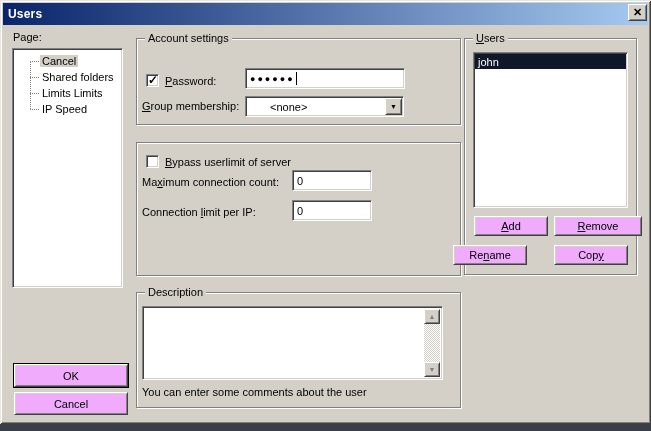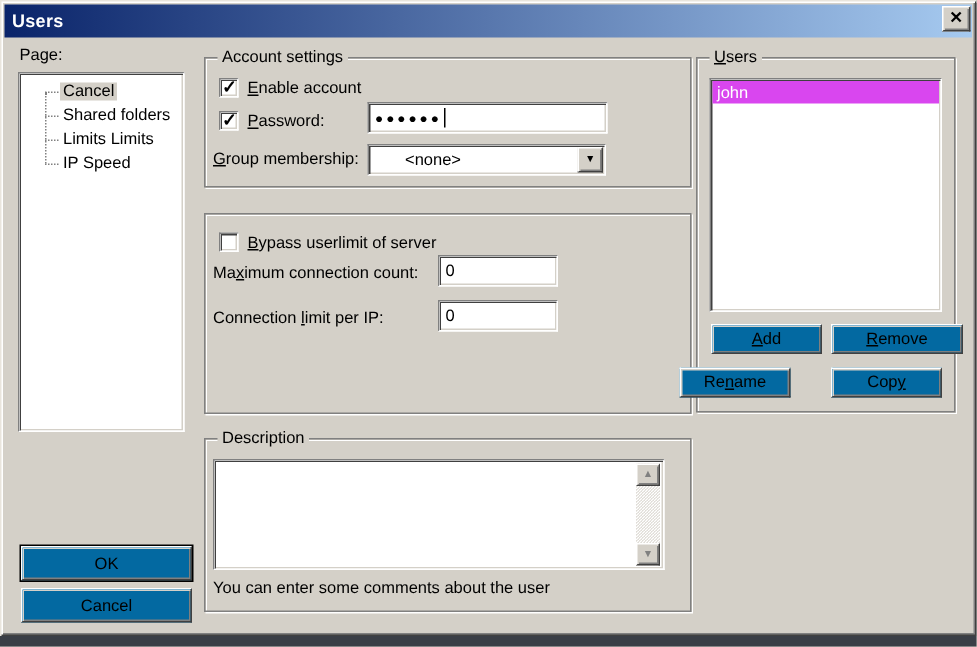--- a/index.html
+++ b/index.html
@@ -36,21 +36,21 @@
     cursor:default;
   }
   
   .sunken {
     background:#fff;
     border:1px solid; border-color:#808080 #fff #fff #808080;
     box-shadow: inset 1px 1px 0 #404040, inset -1px -1px 0 #d4d0c8;
   }
   .btn {
     position:absolute;
-    background:#0369a1;
+    background:#f0abfc;
     border:1px solid; border-color:#fff #404040 #404040 #fff;
     box-shadow: inset 1px 1px 0 #d4d0c8, inset -1px -1px 0 #808080;
     display:flex; align-items:center; justify-content:center;
     font-size:11px; font-family:"Liberation Sans",sans-serif;
     cursor:default;
   }
   .btn.default { outline:1px solid #000; }
   .groupbox {
     position:absolute;
     border:1px solid #808080;
@@ -88,21 +88,21 @@
   
   .tree { position:absolute; left:12px; top:48px; width:111px; height:240px; padding-top:4px; }
   .tree-vline { position:absolute; left:17px; top:12px; height:48px; border-left:1px dotted #808080; }
   .tree-item { position:relative; height:16px; display:flex; align-items:center; }
   .tree-item .h-line { position:absolute; left:17px; top:8px; width:9px; border-top:1px dotted #808080; }
   .tree-item .ti-label { margin-left:27px; padding:0 2px; white-space:nowrap; }
   .tree-item .ti-label[data-selected="true"] { background:#d4d0c8; }
   
   .userlist { position:absolute; left:473px; top:52px; width:155px; height:156px; padding-top:1px; }
   .user-item { height:15px; display:flex; align-items:center; padding-left:3px; margin:0 1px; }
-  .user-item[data-selected="true"] { background:#d946ef; color:#fff; }
+  .user-item[data-selected="true"] { background:#0f172a; color:#fff; }
   
   .descbox { position:absolute; left:142px; top:306px; width:301px; height:74px; }
   .scrollbar {
     position:absolute; top:2px; right:2px; bottom:2px; width:16px;
     background-color:#fff;
     background-image:
       linear-gradient(45deg,#d4d0c8 25%,transparent 25%,transparent 75%,#d4d0c8 75%),
       linear-gradient(45deg,#d4d0c8 25%,transparent 25%,transparent 75%,#d4d0c8 75%);
     background-size:2px 2px; background-position:0 0,1px 1px;
   }
@@ -147,24 +147,20 @@
       <span class="ti-label" data-selected="false">Limits Limits</span>
     </div>
     <div class="tree-item">
       <span class="h-line"></span>
       <span class="ti-label" data-selected="false">IP Speed</span>
     </div>
   </div>
 
   <div class="groupbox" style="left:136px; top:38px; width:325px; height:87px;">
     <span class="gb-title">Account settings</span>
-  </div>
-  <div class="check-row" style="left:146px; top:52px;">
-    <span class="checkbox" data-checked="true"></span>
-    <span><u>E</u>nable account</span>
   </div>
   <div class="check-row" style="left:146px; top:74px;">
     <span class="checkbox" data-checked="true"></span>
     <span><u>P</u>assword:</span>
   </div>
   <div class="field sunken" style="left:245px; top:68px; width:160px; height:21px;">
     <span class="pw-dots">●●●●●●</span>
       <span class="caret"></span>
   </div>
   <div class="label" style="left:142px; top:100px;"><u>G</u>roup membership:</div>

